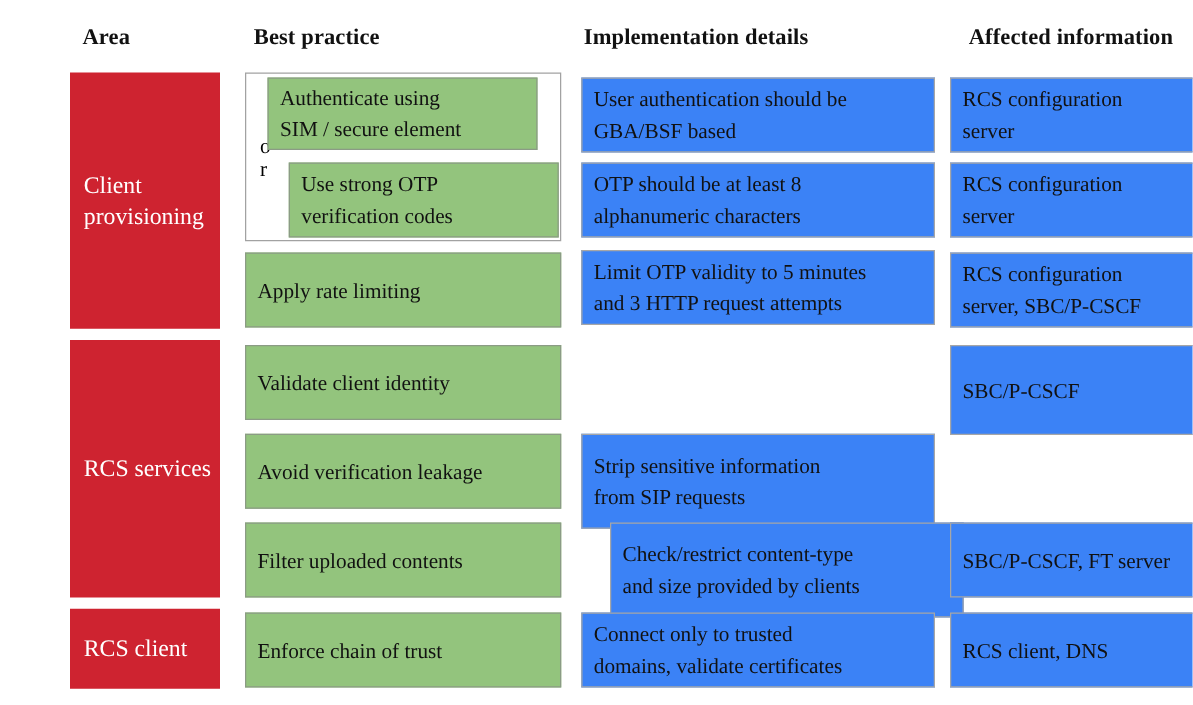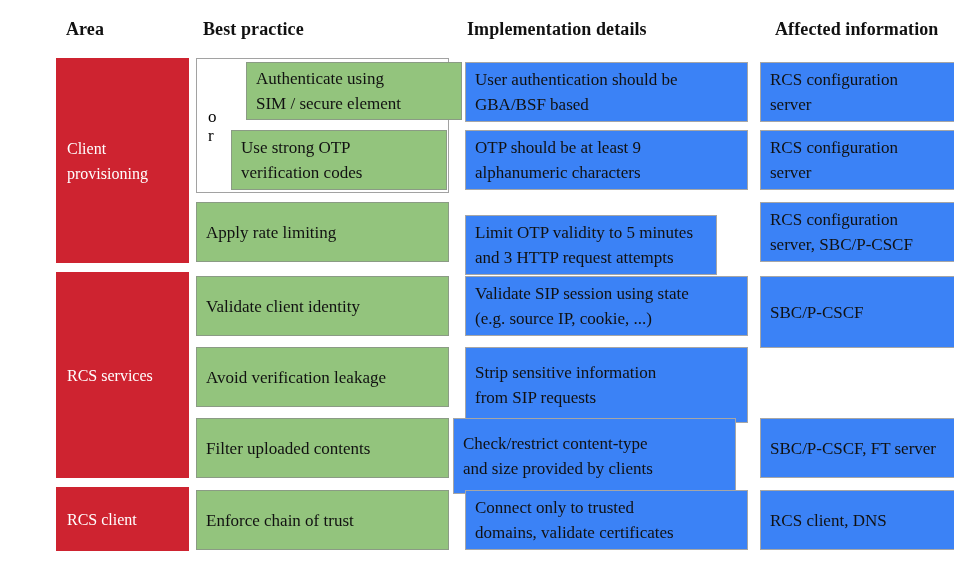--- a/index.html
+++ b/index.html
@@ -5,23 +5,23 @@
   html,body { margin:0; padding:0; background:#ffffff; }
   .canvas {
     position:relative; width:954px; height:564px; background:#ffffff;
     font-family:Liberation Serif, serif; color:#111111; overflow:hidden;margin-left:48px;
   }
   .hdr {
     position:absolute; top:19px; font-size:18px; font-weight:bold;
     letter-spacing:0.1px; white-space:nowrap;
   }
   .area {
-    position:absolute; left:8px; width:133px; background:#ce2330; color:#ffffff;
+    position:absolute; left:8px; width:120px; background:#ce2330; color:#ffffff;
     display:flex; align-items:center; box-sizing:border-box; padding-left:11px;
-    font-size:16px; line-height:25px; white-space:pre-line;
+    font-size:19px; line-height:25px; white-space:pre-line;
   }
   .box {
     position:absolute; box-sizing:border-box; display:flex; align-items:center;
     padding:3px 5px 3px 9px; font-size:17px; line-height:25px; white-space:pre-line;
   }
   .green { background:#93c47d; border:1.5px solid #8b9b85; }
   .gray  { background:#3b82f6; border:1.5px solid #a6a6a6; }
   .orbox {
     position:absolute; left:148px; top:58px; width:253px; height:135px;
     background:#ffffff; border:1.5px solid #a2a2a2; box-sizing:border-box;
@@ -48,41 +48,39 @@
   <div class="area" style="top:58px;height:205px">Client
 provisioning</div>
   <div class="area" style="top:272px;height:206px">RCS services</div>
   <div class="area" style="top:487px;height:64px">RCS client</div>
 
   <div class="orbox"></div>
   <div class="orlabel">
       <span>or</span>
     </div>
 
-  <div class="box green" style="left:198px;top:62px;width:216px;height:58px">Authenticate using
+  <div class="box green" style="left:166px;top:62px;width:216px;height:58px">Authenticate using
 SIM / secure element</div>
   <div class="box green" style="left:183px;top:130px;width:216px;height:60px">Use strong OTP
 verification codes</div>
   <div class="box green" style="left:148px;top:202px;width:253px;height:60px">Apply rate limiting</div>
   <div class="box green" style="left:148px;top:276px;width:253px;height:60px">Validate client identity</div>
   <div class="box green" style="left:148px;top:347px;width:253px;height:60px">Avoid verification leakage</div>
   <div class="box green" style="left:148px;top:418px;width:253px;height:60px">Filter uploaded contents</div>
   <div class="box green" style="left:148px;top:490px;width:253px;height:60px">Enforce chain of trust</div>
 
   <div class="box gray" style="left:417px;top:62px;width:283px;height:60px">User authentication should be
 GBA/BSF based</div>
-  <div class="box gray" style="left:417px;top:130px;width:283px;height:60px">OTP should be at least 9
+  <div class="box gray" style="left:417px;top:130px;width:283px;height:60px">OTP should be at least 8
 alphanumeric characters</div>
-  <div class="box gray" style="left:417px;top:215px;width:252px;height:60px">Limit OTP validity to 5 minutes
+  <div class="box gray" style="left:417px;top:200px;width:283px;height:60px">Limit OTP validity to 5 minutes
 and 3 HTTP request attempts</div>
-  <div class="box gray" style="left:417px;top:276px;width:283px;height:60px">Validate SIP session using state
-(e.g. source IP, cookie, ...)</div>
   <div class="box gray" style="left:417px;top:347px;width:283px;height:76px">Strip sensitive information
 from SIP requests</div>
-  <div class="box gray" style="left:405px;top:418px;width:283px;height:76px">Check/restrict content-type
+  <div class="box gray" style="left:440px;top:418px;width:283px;height:76px">Check/restrict content-type
 and size provided by clients</div>
   <div class="box gray" style="left:417px;top:490px;width:283px;height:60px">Connect only to trusted
 domains, validate certificates</div>
 
   <div class="box gray" style="left:712px;top:62px;width:234px;height:60px">RCS configuration
 server</div>
   <div class="box gray" style="left:712px;top:130px;width:234px;height:60px">RCS configuration
 server</div>
   <div class="box gray" style="left:712px;top:202px;width:234px;height:60px">RCS configuration
 server, SBC/P-CSCF</div>

